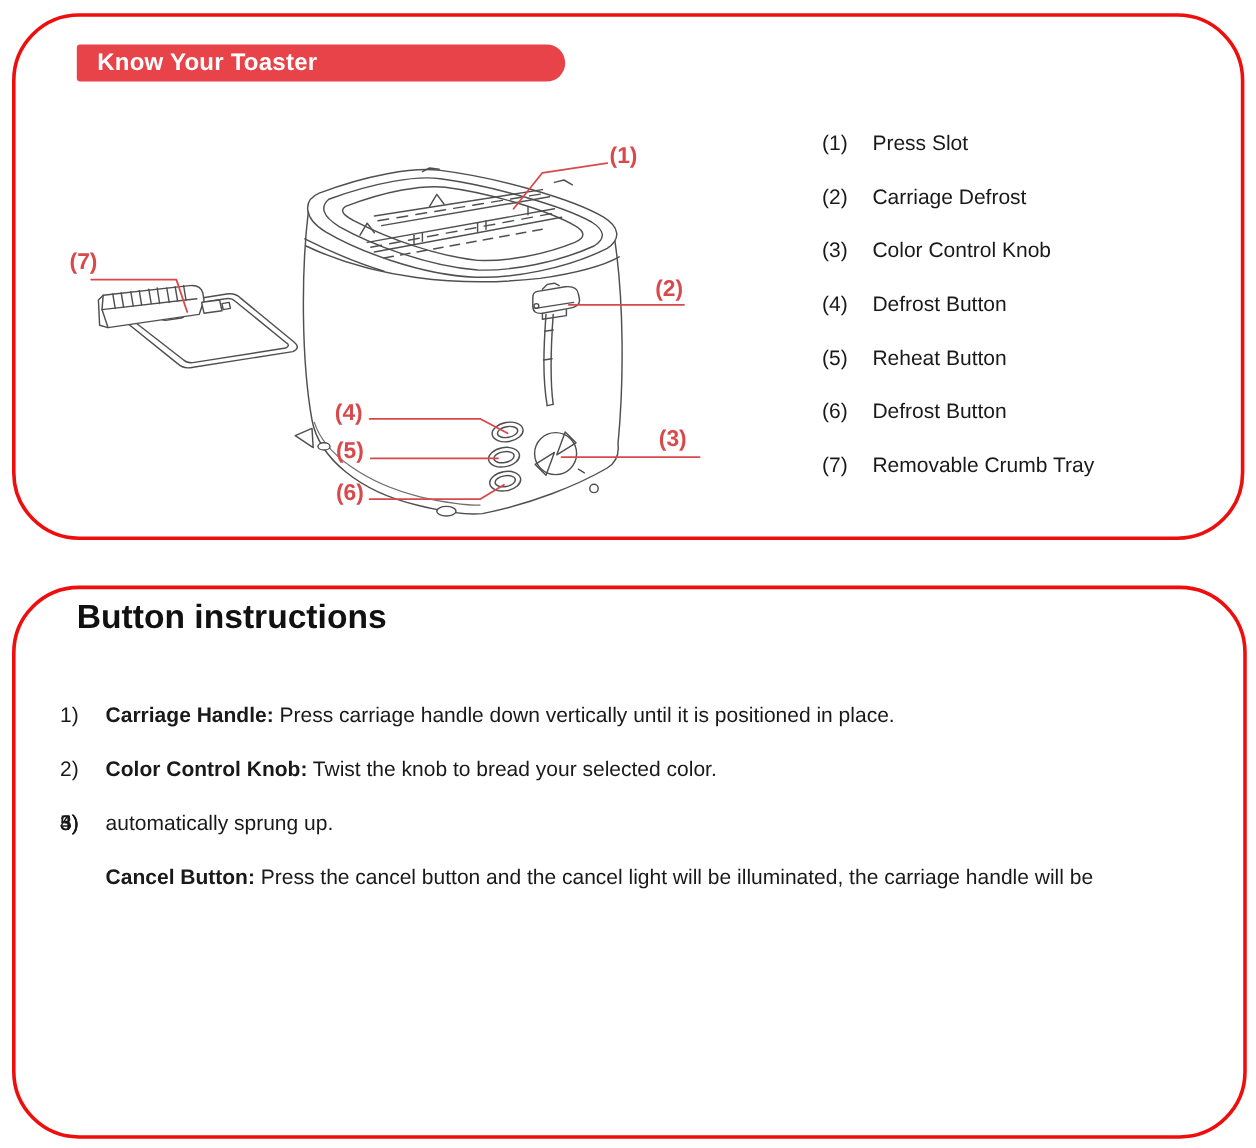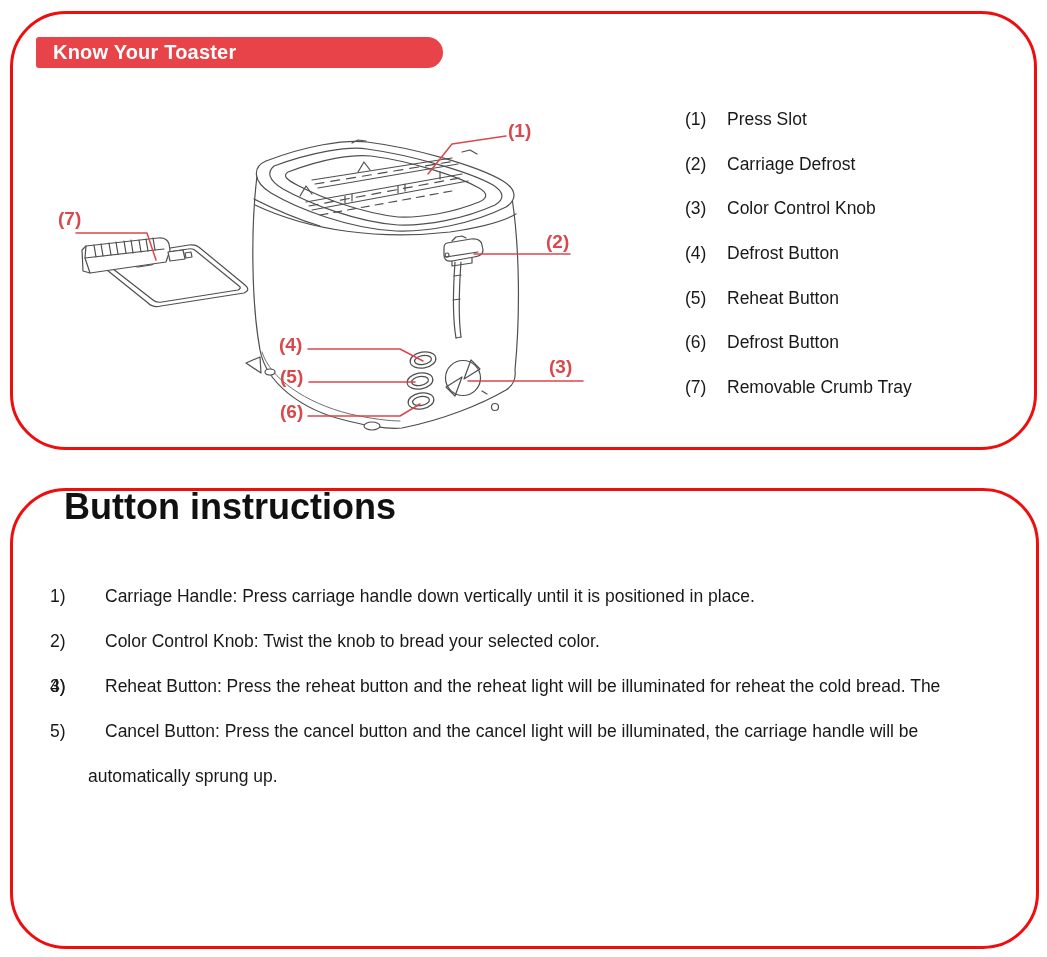--- a/index.html
+++ b/index.html
@@ -5,43 +5,43 @@
   html,body{margin:0;padding:0;background:#ffffff;}
   .page{
     position:relative;width:1047px;height:957px;background:#ffffff;overflow:hidden;
     font-family:"Liberation Sans", sans-serif;color:#1a1a1a;
   }
   .rbox{position:absolute;box-sizing:border-box;border:3px solid #ef0e0e;border-radius:56px;background:#ffffff;}
   #box-know{left:10px;top:11px;width:1027px;height:439px;}
   #box-instr{left:10px;top:488px;width:1029px;height:461px;}
 
   .banner{
-    position:absolute;left:36px;top:37px;width:407px;height:31px;box-sizing:border-box;
+    position:absolute;left:64px;top:37px;width:407px;height:31px;box-sizing:border-box;
     background:#e84348;border-radius:3px 16px 16px 3px;color:#ffffff;
     font-weight:bold;font-size:20px;line-height:31px;padding-left:17px;letter-spacing:.2px;
   }
 
   .legend{position:absolute;left:685px;top:97px;}
   .legend-row{display:flex;align-items:center;height:44.7px;font-size:17.5px;color:#191919;}
   .legend-num{width:42px;flex:0 0 42px;}
 
   .diagram-svg{position:absolute;left:0;top:0;width:1047px;height:957px;pointer-events:none;}
 
   .callout{position:absolute;color:#d9484b;font-size:19px;font-weight:600;line-height:22px;}
   #co1{left:508px;top:120px;} #co2{left:546px;top:231px;} #co3{left:549px;top:356px;}
   #co4{left:279px;top:334px;} #co5{left:280px;top:366px;} #co6{left:280px;top:401px;}
   #co7{left:58px; top:208px;}
 
-  .instr-heading{position:absolute;left:64px;top:486px;font-size:36px;font-weight:bold;color:#111111;}
+  .instr-heading{position:absolute;left:64px;top:498px;font-size:28px;font-weight:bold;color:#111111;}
   .ins{position:absolute;left:50px;top:574px;width:960px;font-size:17.5px;color:#191919;}
   .ins-item{position:relative;}
   .ins-num{position:absolute;left:0;top:0;line-height:45px;}
   .ins-body{margin-left:38px;}
   .ins-line{line-height:45px;white-space:nowrap;}
-  .ins-line b{font-weight:normal;margin-left:17px;}
+  .ins-line b{font-weight:bold;}
 </style>
 </head>
 <body>
 
 <div class="page">
 
   <div class="rbox" id="box-know"></div>
 
   <div class="banner">Know Your Toaster</div>
 
@@ -207,26 +207,25 @@
 
     <div class="ins-item">
       <span class="ins-num">3)</span>
       <div class="ins-body">
       </div>
     </div>
 
     <div class="ins-item">
       <span class="ins-num">4)</span>
       <div class="ins-body">
-        <div class="ins-line"><b>Reheat Button</b><span>: Press the reheat button and the reheat light will be illuminated for reheat the cold bread. The</span></div>
       </div>
     </div>
 
     <div class="ins-item">
       <span class="ins-num">5)</span>
       <div class="ins-body">
+        <div class="ins-line">automatically sprung up.</div>
         <div class="ins-line"><b>Cancel Button:</b><span> Press the cancel button and the cancel light will be illuminated, the carriage handle will be</span></div>
-        <div class="ins-line">automatically sprung up.</div>
       </div>
     </div>
 
   </div>
 </div>
 
 </body></html>

